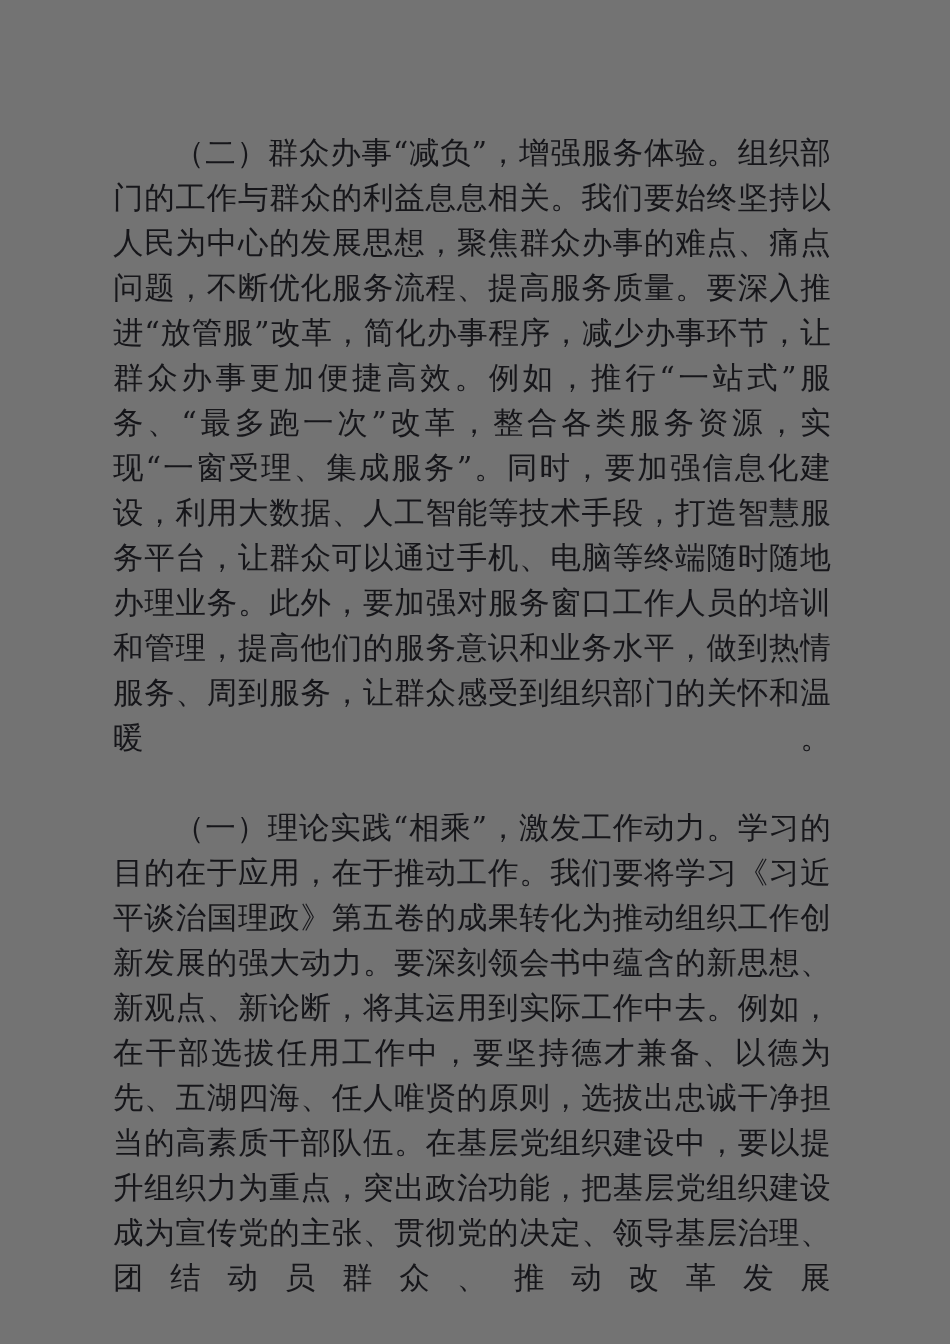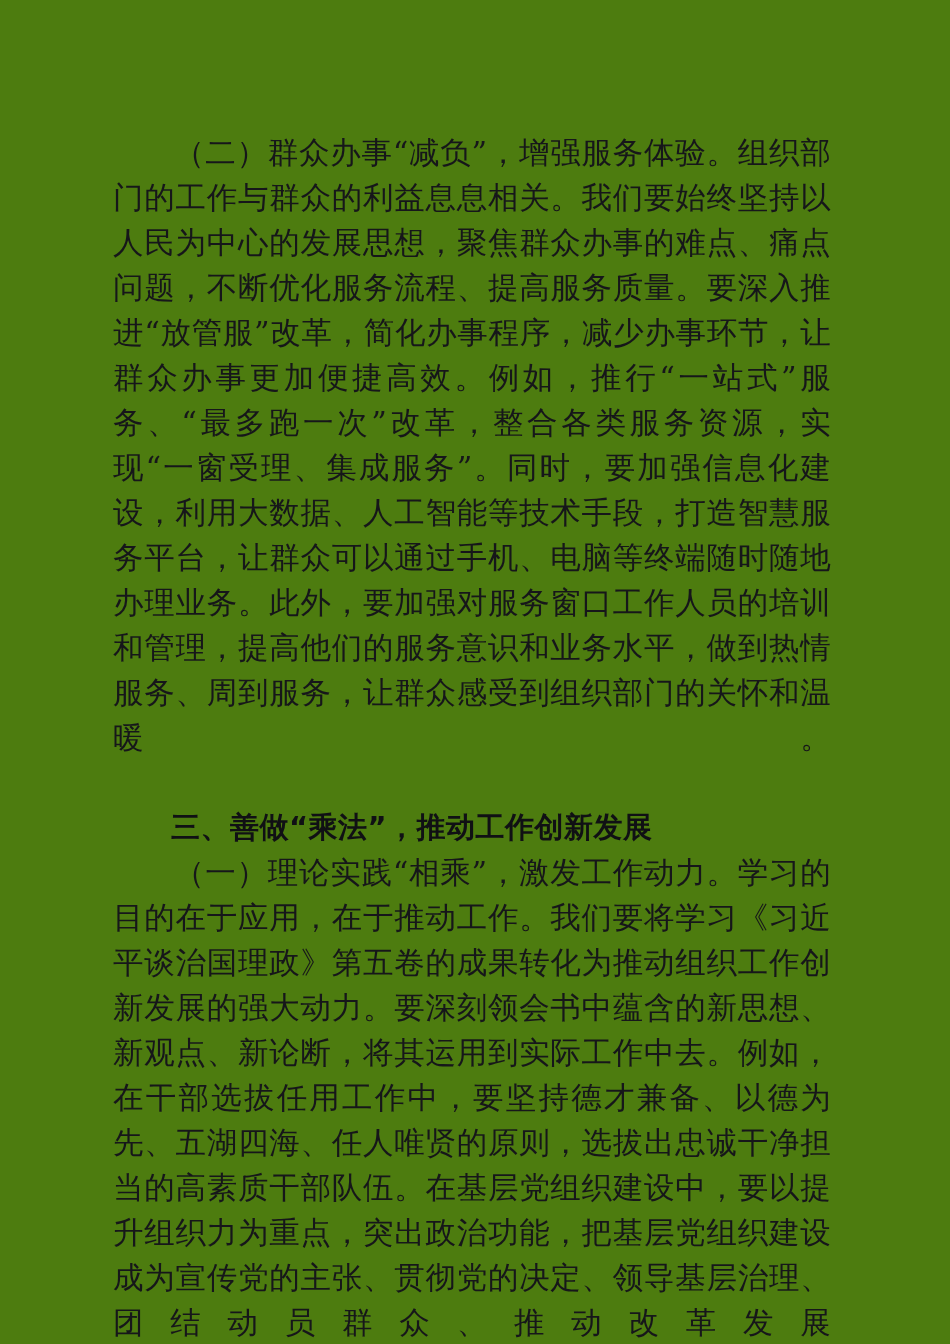--- a/index.html
+++ b/index.html
@@ -12,21 +12,21 @@
     width: 950px;
     height: 1344px;
     overflow: hidden;
     font-family: "DejaVu Serif", serif;
   }
 
   #page {
     position: relative;
     width: 950px;
     height: 1344px;
-    background: #4d7c0f;
+    background: #737373;
     box-sizing: border-box;
   }
 
   
   #content {
     position: absolute;
     left: 113px;
     top: 130px;
     width: 718px;
   }
@@ -67,18 +67,17 @@
   }
 </style>
 </head>
 <body>
 
 <div id="page">
   <div id="content">
 
     <p class="para">（二）群众办事“减负”，增强服务体验。组织部门的工作与群众的利益息息相关。我们要始终坚持以人民为中心的发展思想，聚焦群众办事的难点、痛点问题，不断优化服务流程、提高服务质量。要深入推进“放管服”改革，简化办事程序，减少办事环节，让群众办事更加便捷高效。例如，推行“一站式”服务、“最多跑一次”改革，整合各类服务资源，实现“一窗受理、集成服务”。同时，要加强信息化建设，利用大数据、人工智能等技术手段，打造智慧服务平台，让群众可以通过手机、电脑等终端随时随地办理业务。此外，要加强对服务窗口工作人员的培训和管理，提高他们的服务意识和业务水平，做到热情服务、周到服务，让群众感受到组织部门的关怀和温暖。</p>
 
-    <h2 class="heading">三、善做“乘法”，推动工作创新发展</h2>
 
     <p class="para">（一）理论实践“相乘”，激发工作动力。学习的目的在于应用，在于推动工作。我们要将学习《习近平谈治国理政》第五卷的成果转化为推动组织工作创新发展的强大动力。要深刻领会书中蕴含的新思想、新观点、新论断，将其运用到实际工作中去。例如，在干部选拔任用工作中，要坚持德才兼备、以德为先、五湖四海、任人唯贤的原则，选拔出忠诚干净担当的高素质干部队伍。在基层党组织建设中，要以提升组织力为重点，突出政治功能，把基层党组织建设成为宣传党的主张、贯彻党的决定、领导基层治理、团结动员群众、推动改革发展</p>
 
   </div>
 </div>
 
 </body></html>

